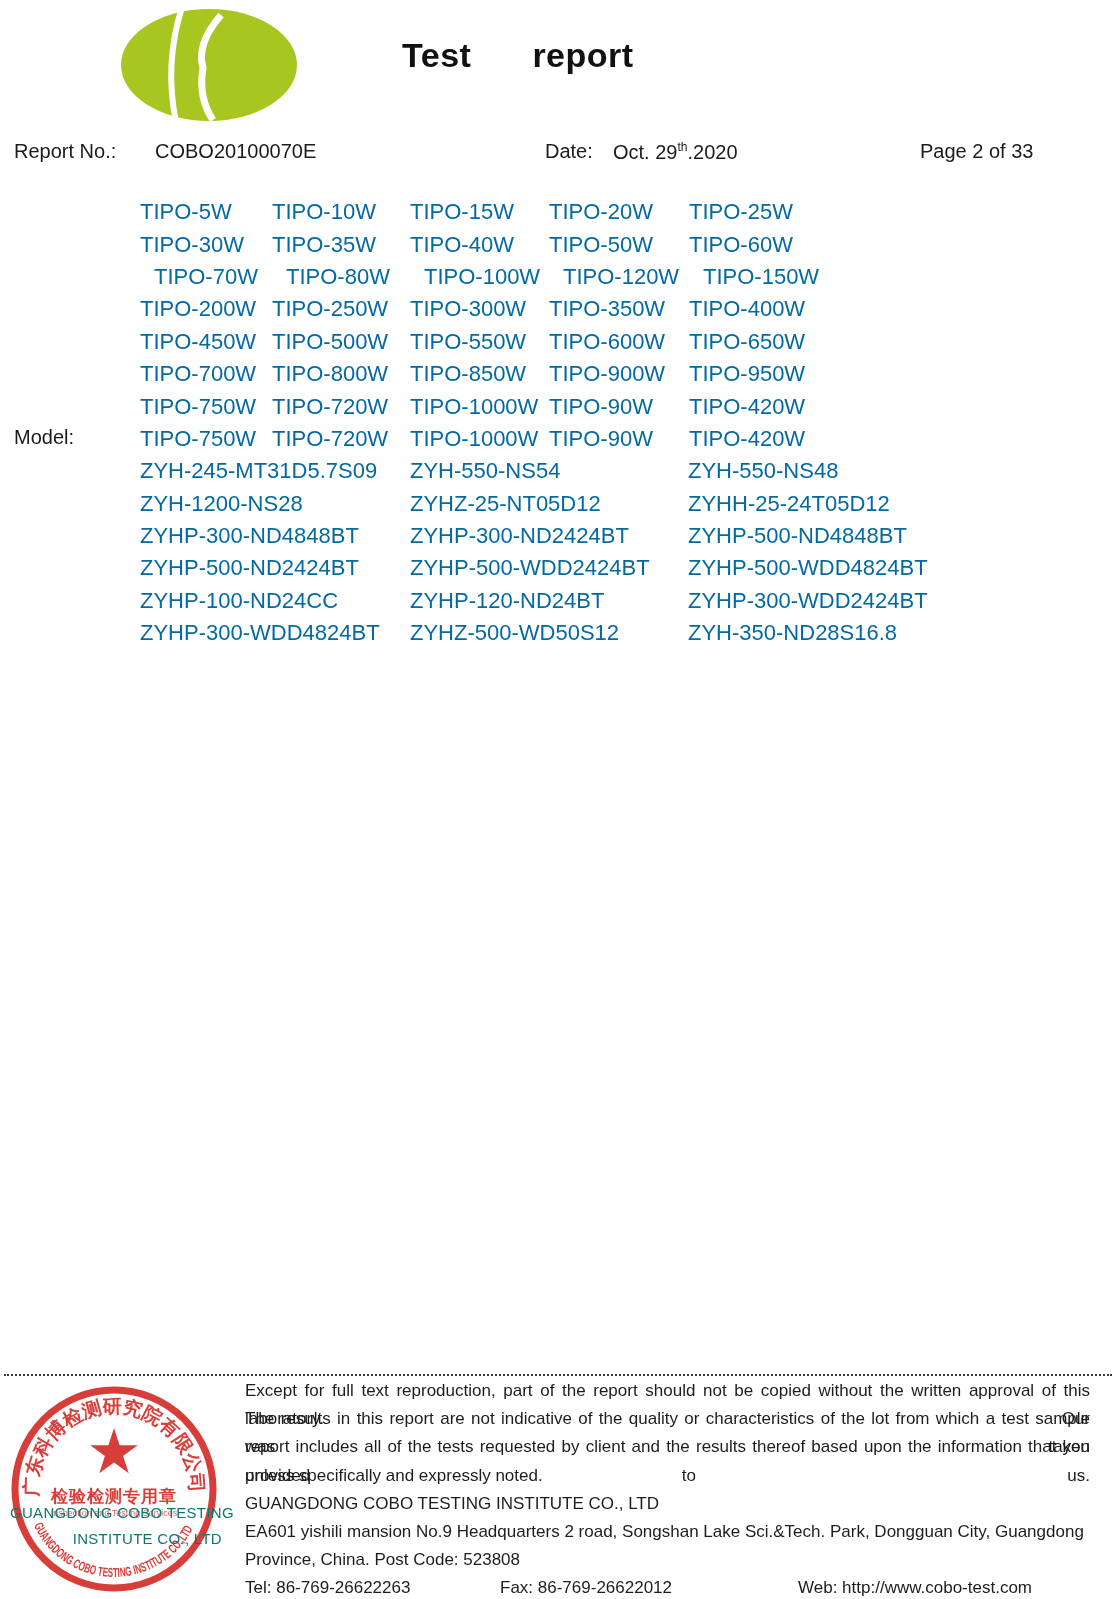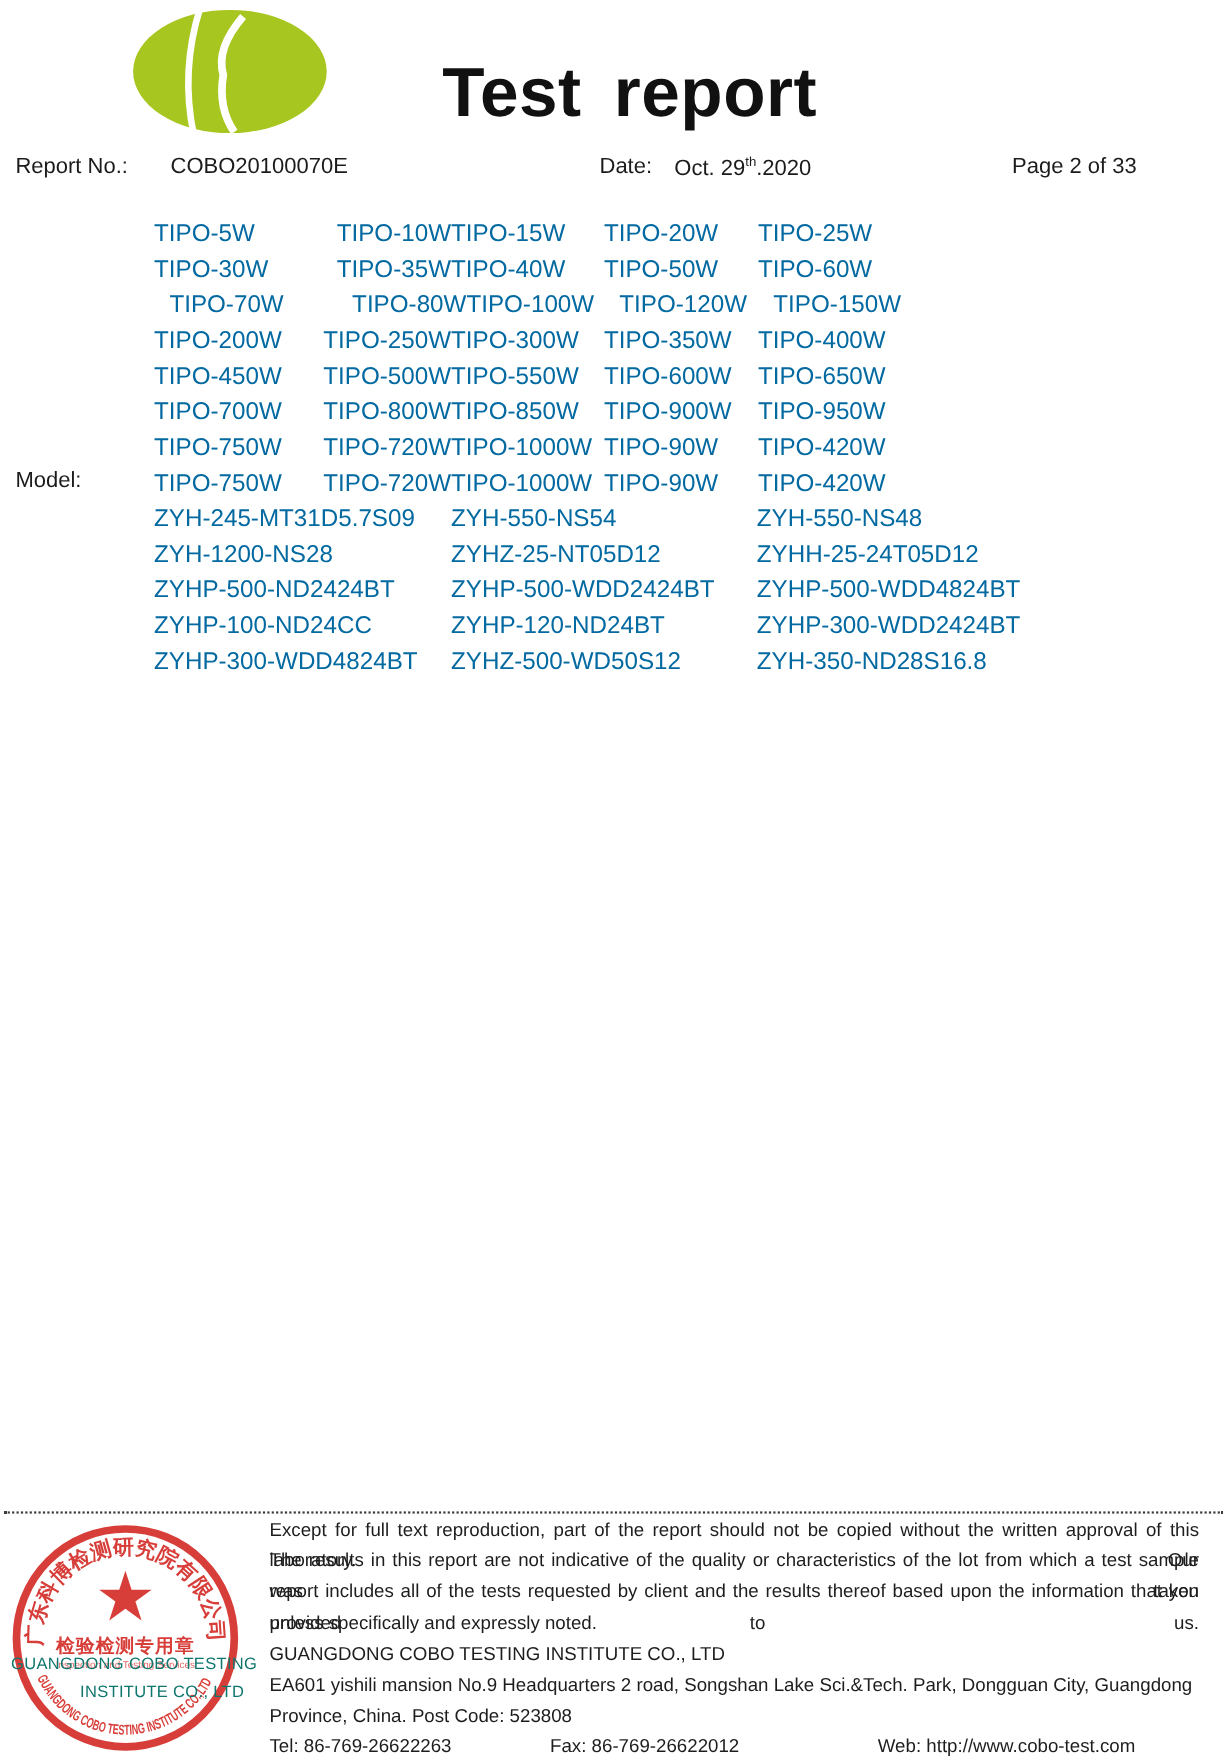--- a/index.html
+++ b/index.html
@@ -8,41 +8,41 @@
     width:1116px;
     height:1599px;
     background:#ffffff;
     overflow:hidden;
     font-family:"Liberation Sans","DejaVu Sans",sans-serif;
     color:#1b1b1b;
   }
   
   .logo{position:absolute;left:118px;top:6px;width:182px;height:118px;}
   .title{
-    position:absolute;left:402px;top:48px;
-    display:flex;column-gap:29px;
-    font-size:63px;font-weight:bold;color:#111;
+    position:absolute;left:402px;top:36px;
+    display:flex;column-gap:61px;
+    font-size:34px;font-weight:bold;color:#111;
     letter-spacing:0.5px;white-space:nowrap;
   }
   .meta{position:absolute;top:140px;font-size:20px;color:#1b1b1b;white-space:nowrap;}
   .meta-report-label{left:14px;}
   .meta-report-value{left:155px;}
   .meta-date{left:545px;}
   .meta-date-value{left:613px;}
   .meta-date sup, .meta-date-value sup{font-size:12px;text-align:center;}
   .meta-page{left:920px;}
   
   .model-label{position:absolute;left:14px;top:426px;font-size:20px;color:#1b1b1b;}
   .model-table{position:absolute;left:140px;font-family:Liberation Sans, sans-serif;color:#0369a1;}
   #tipoTable{top:196px;}
   #zyhTable{top:455px;}
   .m-row{display:flex;height:32.4px;align-items:center;white-space:nowrap;}
   .m-cell{font-size:22px;display:inline-block;}
   #tipoTable .c0{width:132px;}
-  #tipoTable .c1{width:138px;text-align:right;}
+  #tipoTable .c1{width:138px;}
   #tipoTable .c2{width:139px;}
   #tipoTable .c3{width:140px;}
   #tipoTable .indent{padding-left:14px;}
   #zyhTable .c0{width:270px;}
   #zyhTable .c1{width:278px;}
   
   .divider{position:absolute;left:4px;top:1374px;width:1108px;border-top:2px dotted #3c3c3c;height:0;}
   .footer-text{position:absolute;left:245px;top:1377px;width:848px;font-size:17px;color:#1d1d1d;}
   .f-line{height:28.2px;line-height:28.2px;white-space:nowrap;overflow:visible;}
   .f-just{white-space:normal;text-align:justify;text-align-last:justify;width:845px;}
@@ -141,20 +141,25 @@
   <div class="model-table" id="zyhTable">
       <div class="m-row">
         <span class="m-cell c0">ZYH-245-MT31D5.7S09</span>
         <span class="m-cell c1">ZYH-550-NS54</span>
         <span class="m-cell c2">ZYH-550-NS48</span>
       </div>
       <div class="m-row">
         <span class="m-cell c0">ZYH-1200-NS28</span>
         <span class="m-cell c1">ZYHZ-25-NT05D12</span>
         <span class="m-cell c2">ZYHH-25-24T05D12</span>
+      </div>
+      <div class="m-row">
+        <span class="m-cell c0">ZYHP-300-ND4848BT</span>
+        <span class="m-cell c1">ZYHP-300-ND2424BT</span>
+        <span class="m-cell c2">ZYHP-500-ND4848BT</span>
       </div>
       <div class="m-row">
         <span class="m-cell c0">ZYHP-500-ND2424BT</span>
         <span class="m-cell c1">ZYHP-500-WDD2424BT</span>
         <span class="m-cell c2">ZYHP-500-WDD4824BT</span>
       </div>
       <div class="m-row">
         <span class="m-cell c0">ZYHP-100-ND24CC</span>
         <span class="m-cell c1">ZYHP-120-ND24BT</span>
         <span class="m-cell c2">ZYHP-300-WDD2424BT</span>

